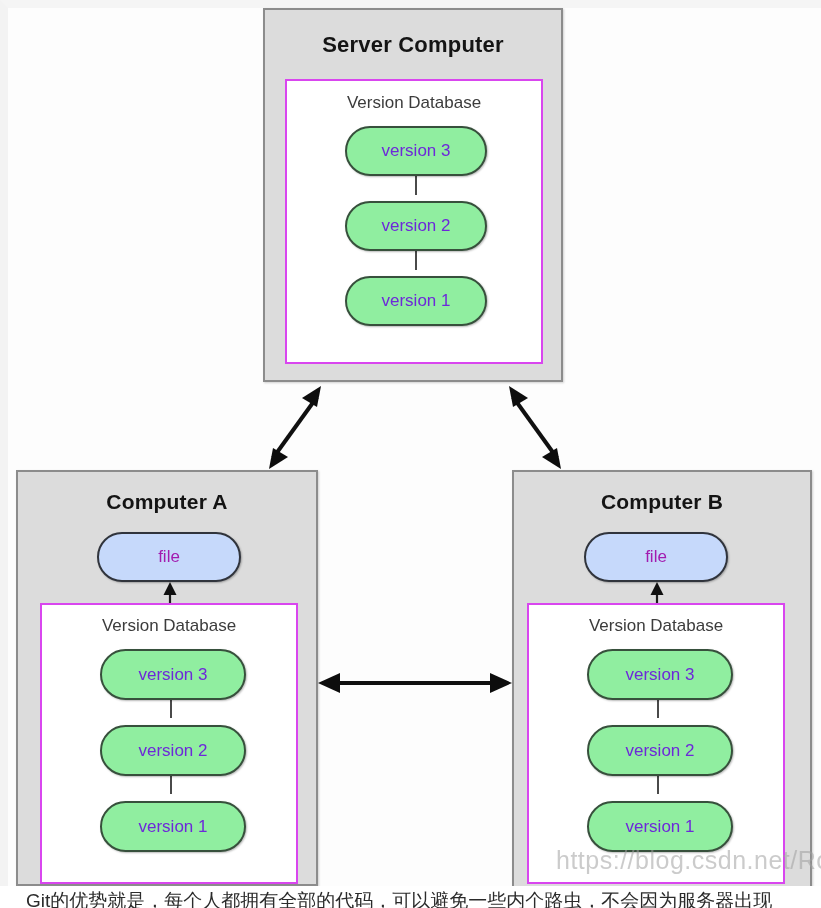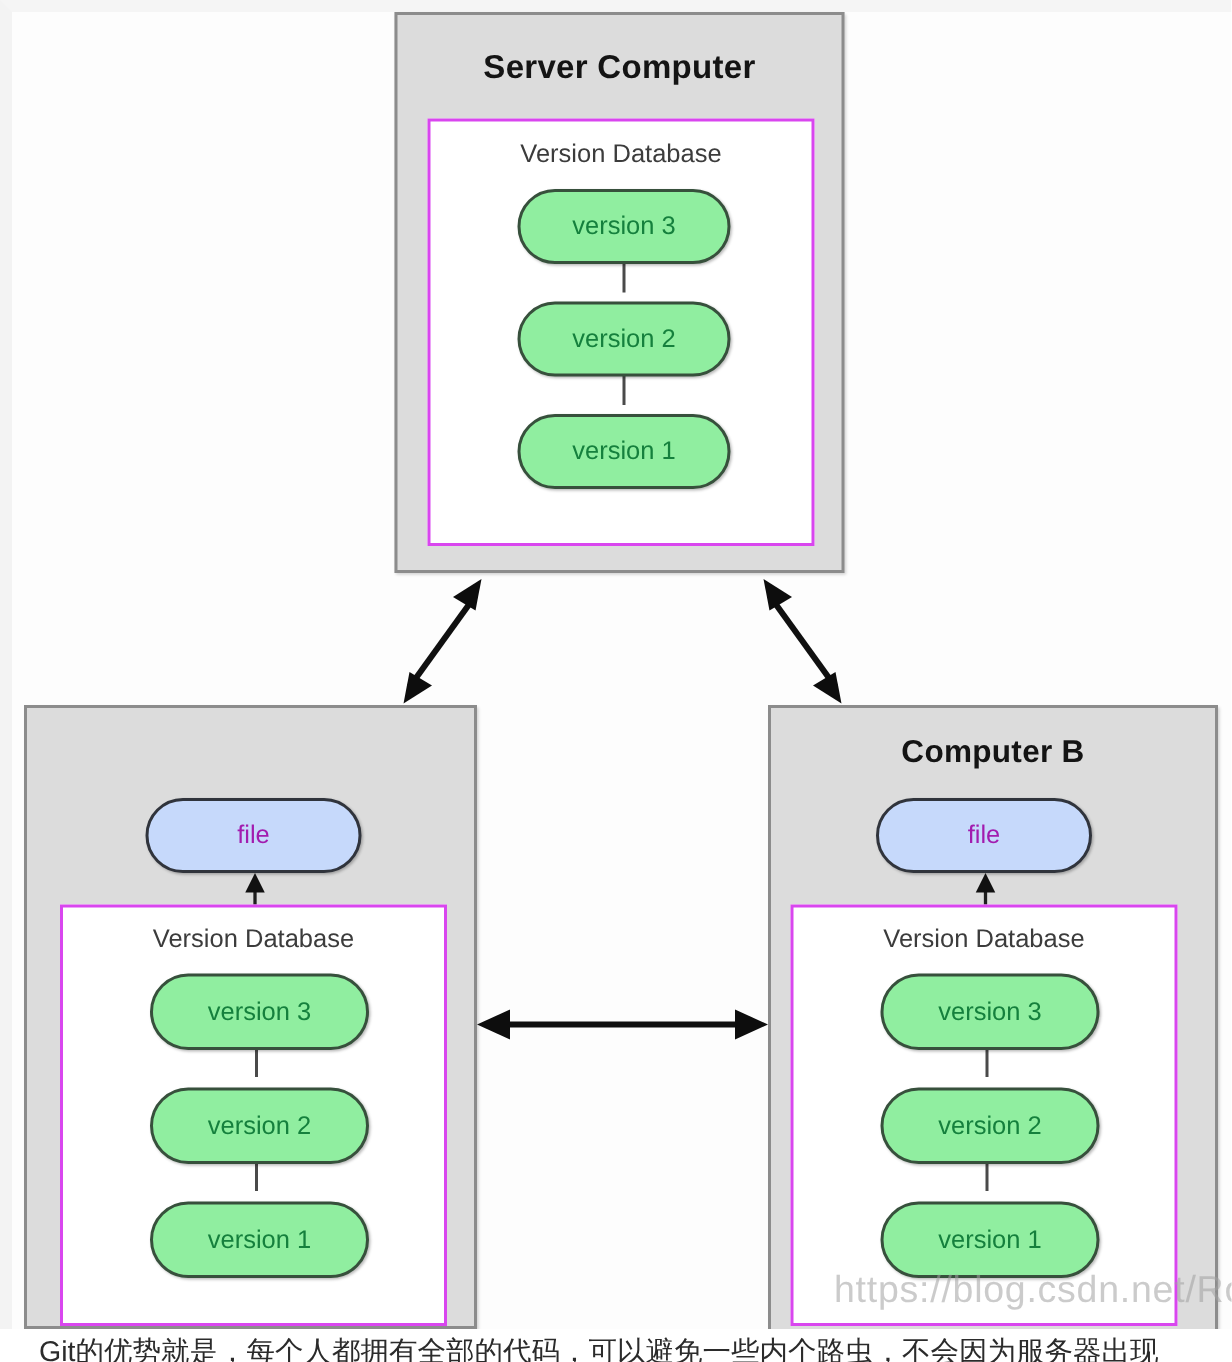--- a/index.html
+++ b/index.html
@@ -64,21 +64,21 @@
     position: absolute;
     box-sizing: border-box;
     border: 2.5px solid #3c3c3c;
     border-radius: 999px;
     display: flex;
     align-items: center;
     justify-content: center;
     color: #18331d;
     box-shadow: 1px 1px 2px rgba(0,0,0,0.28);
   }
-  .capsule.green { background: #90eea0; border-color: #37503c; color: #15803d; }
+  .capsule.green { background: #90eea0; border-color: #37503c; color: #6d28d9; }
   .capsule.blue  { background: #c6d9fb; border-color: #30343c; color: #a21caf; }
 
   
   .vconnect {
     position: absolute;
     width: 2px;
     background: #4a4a4a;
   }
 
   
@@ -136,20 +136,21 @@
       <div class="capsule green" style="left:58px; top:120px; width:142px; height:50px; font-size:17px;">
         <span>version 2</span>
       </div>
       <div class="capsule green" style="left:58px; top:195px; width:142px; height:50px; font-size:17px;">
         <span>version 1</span>
       </div>
     </div>
   </div>
 
   <div class="machine" style="left:16px; top:470px; width:302px; height:416px;">
+    <div class="machine-title" style="font-size:21px; margin-top:18px;">Computer A</div>
 
     <div class="capsule blue" style="left:79px; top:60px; width:144px; height:50px; font-size:17px;">
       <span>file</span>
     </div>
 
     <svg class="arrow-svg" style="left:141px; top:108px;" width="22" height="30" viewBox="0 0 22 30">
       <line x1="11" y1="30" x2="11" y2="12" stroke="#1d1d1d" stroke-width="2.2"></line>
       <polygon points="11,2 4.5,15 17.5,15" fill="#111111"></polygon>
     </svg>
 

